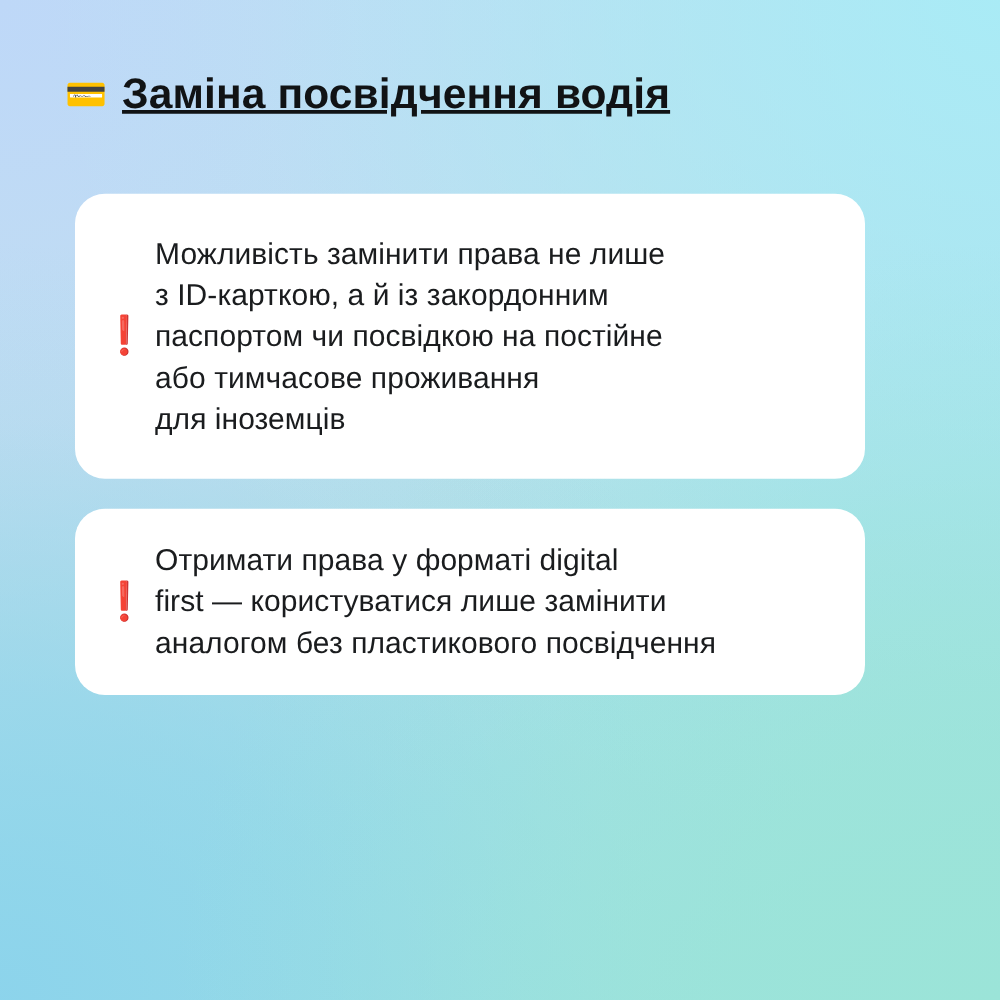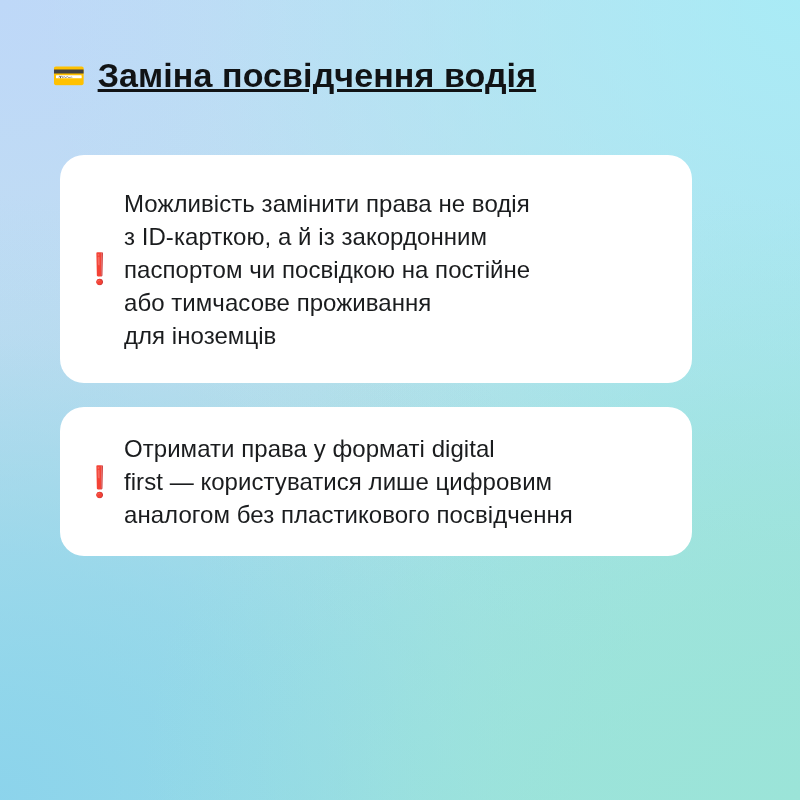--- a/index.html
+++ b/index.html
@@ -108,27 +108,27 @@
 
 <div id="slide">
 
   <div class="header">
     <span class="header-icon">💳</span>
     <h1 class="header-title">Заміна посвідчення водія</h1>
   </div>
 
   <div class="card" id="card-1">
     <span class="card-bullet">❗</span>
-    <p class="card-text">Можливість замінити права не водія
+    <p class="card-text">Можливість замінити права не лише
 з ID-карткою, а й із закордонним
 паспортом чи посвідкою на постійне
 або тимчасове проживання
 для іноземців</p>
   </div>
 
   <div class="card" id="card-2">
     <span class="card-bullet">❗</span>
     <p class="card-text">Отримати права у форматі digital
-first — користуватися лише цифровим
+first — користуватися лише замінити
 аналогом без пластикового посвідчення</p>
   </div>
 
 </div>
 
 </body></html>

